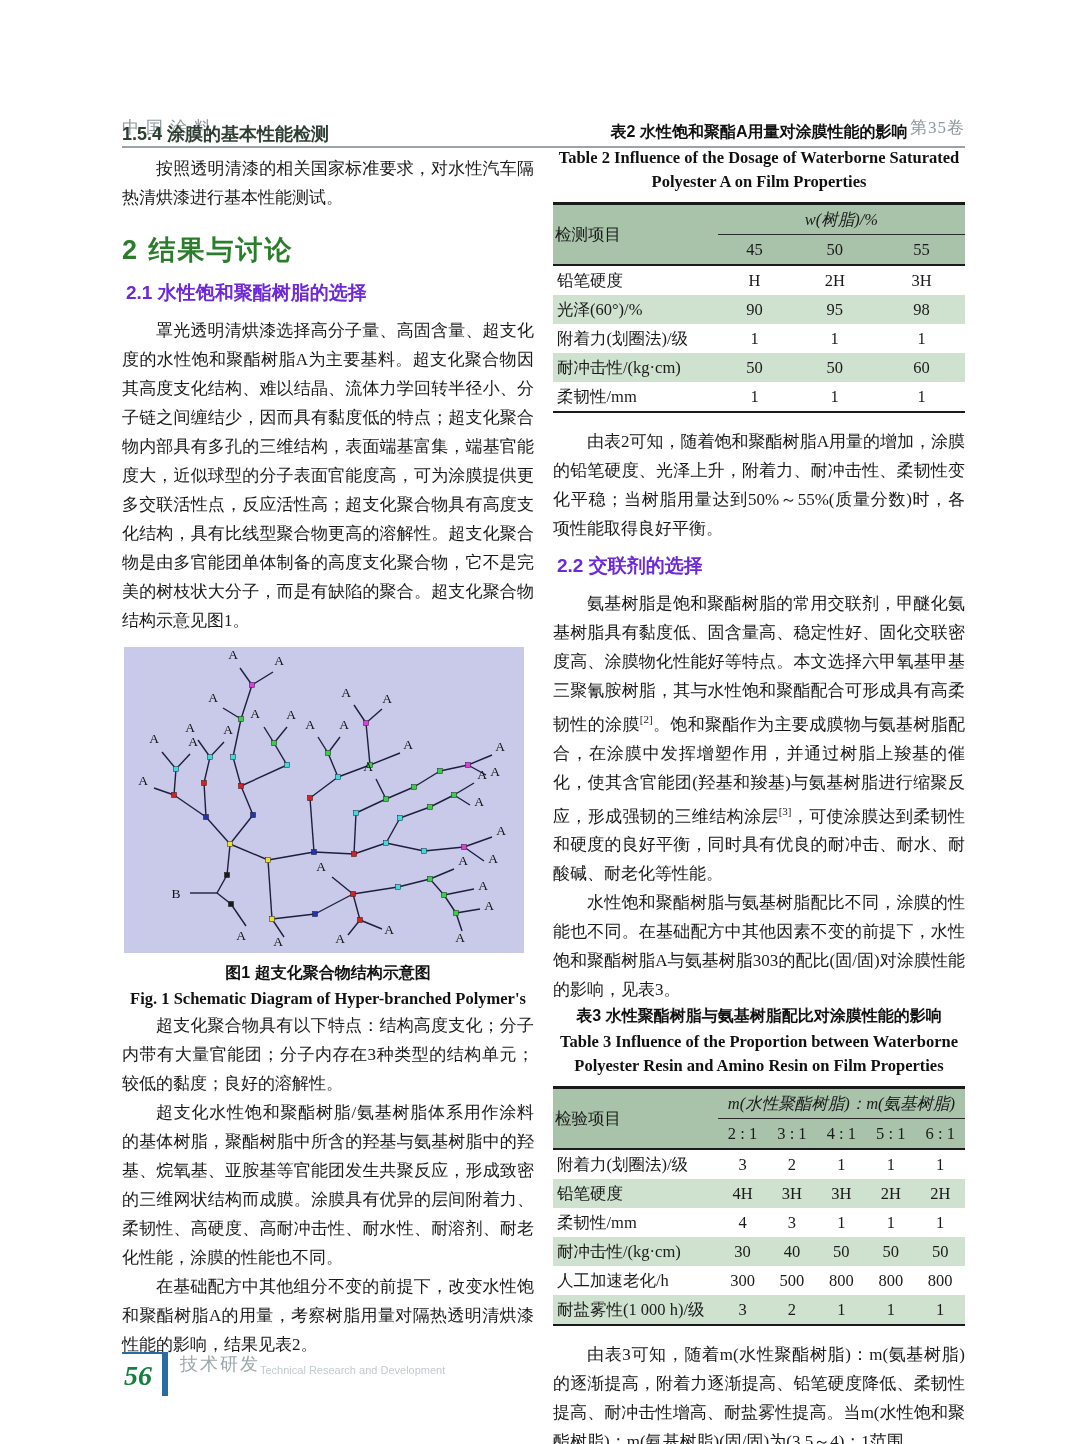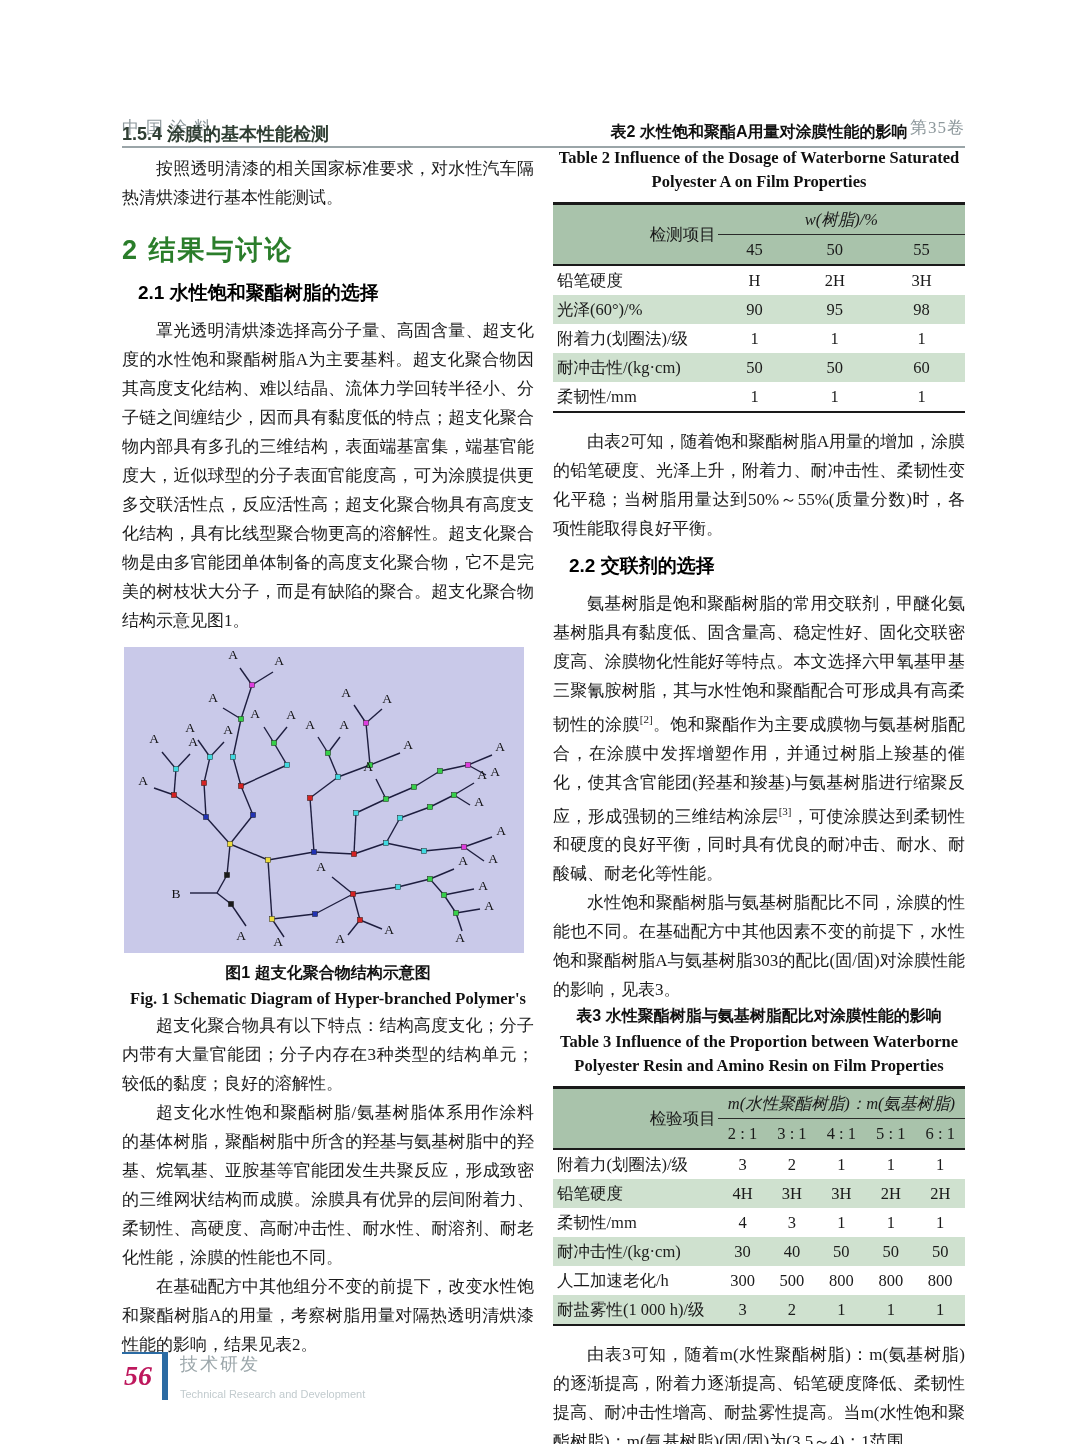--- a/index.html
+++ b/index.html
@@ -19,47 +19,47 @@
   .col-right{left:553px;}
 
   p.body{font-size:17px;line-height:29px;text-align:justify;text-indent:2em;margin:0;}
   sup{font-size:11px;}
 
   .h-sub3{font-family:"Liberation Sans","DejaVu Sans",sans-serif;font-size:18px;font-weight:bold;
     color:#2f3e33;margin:2px 0 8px;}
   .h-main{font-family:"Liberation Sans","DejaVu Sans",sans-serif;font-size:27px;font-weight:bold;
     color:#2a7d2a;margin:20px 0 12px;letter-spacing:2px;}
   .h-sub{font-family:"Liberation Sans","DejaVu Sans",sans-serif;font-size:19px;font-weight:bold;
-    color:#000000;margin:10px 16px 10px;}
+    color:#6d28d9;margin:10px 4px 10px;}
 
   
   .figure-box{width:400px;height:306px;margin:12px 0 10px 2px;}
   .figure-box svg{display:block;}
   .cap-cn{font-family:"Liberation Sans","DejaVu Sans",sans-serif;font-size:16px;font-weight:bold;
     text-align:center;margin:2px 0 3px;color:#111;}
   .cap-en{font-size:16.5px;font-weight:bold;text-align:center;line-height:24px;margin:0;color:#111;}
   .cap-gap{margin-bottom:26px;}
 
   
   table.props{width:100%;border-collapse:collapse;font-size:16.5px;margin:8px 0 14px;
     border-top:3px solid #1a1a1a;border-bottom:2px solid #1a1a1a;}
   table.props thead{background:#a9c3ab;border-bottom:2px solid #1a1a1a;}
   table.props th,table.props td{font-weight:normal;text-align:center;padding:3px 2px;line-height:23px;}
-  table.props .c-item{width:40%;text-align:right;}
+  table.props .c-item{width:40%;text-align:left;}
   table.props .c-group{border-bottom:1px solid #2a2a2a;font-style:italic;}
   table.props tbody td:first-child{text-align:left;padding-left:4px;}
   table.props tbody tr:nth-child(even){background:#cfe1cf;}
   .t3 .c-item{width:36%;}
 
   
   .footer{position:absolute;left:122px;top:1352px;display:flex;align-items:stretch;}
   .pn-box{border-top:2px solid #2b6ba3;padding:2px 10px 0 2px;}
-  .page-no{font-style:italic;font-weight:bold;font-size:28px;color:#be185d;line-height:40px;}
+  .page-no{font-style:italic;font-weight:bold;font-size:28px;color:#15803d;line-height:40px;}
   .pn-bar{width:6px;background:#2b6ba3;margin-right:12px;}
-  .dept{display:flex;flex-direction:column;justify-content:center;}
+  .dept{display:flex;flex-direction:row;justify-content:center;}
   .dept-cn{font-family:"Liberation Sans","DejaVu Sans",sans-serif;font-size:18px;color:#9ba6aa;letter-spacing:2px;}
   .dept-en{font-family:"Liberation Sans","DejaVu Sans",sans-serif;font-size:11px;color:#c2cbce;margin-top:12px;}
 </style>
 </head>
 <body>
 
 <div class="page">
 
   <div class="running-head">
     <span class="journal-name">中国涂料</span>

